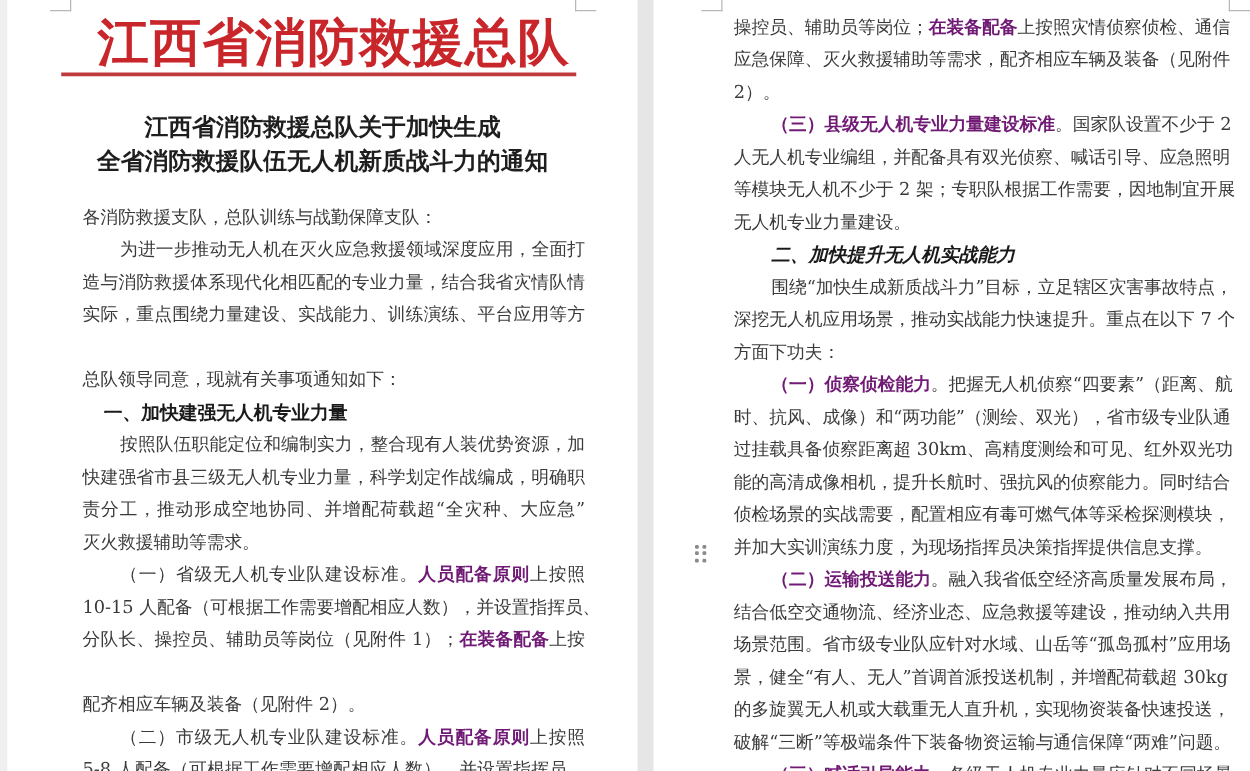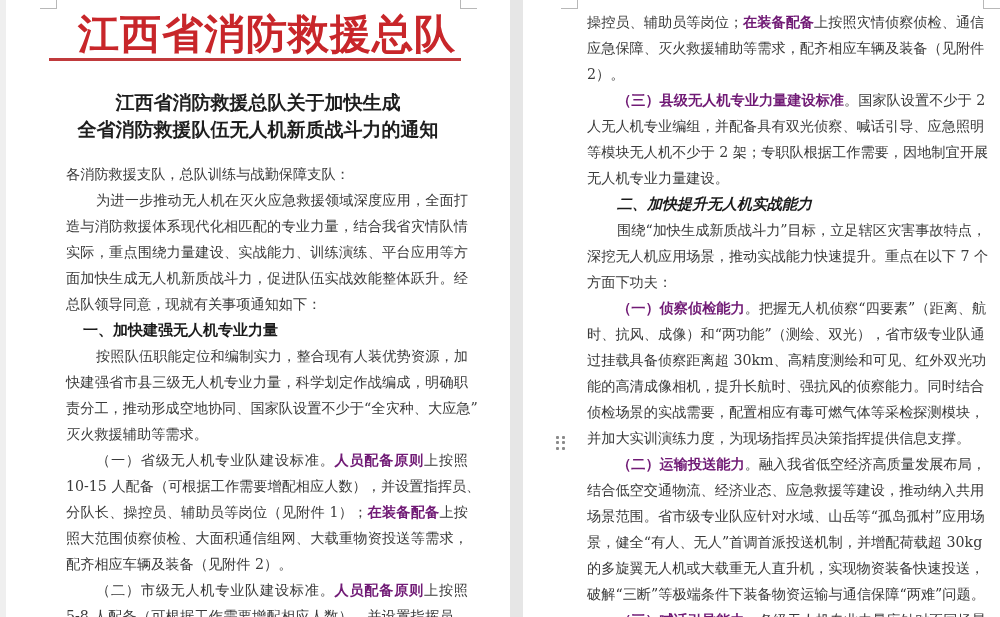--- a/index.html
+++ b/index.html
@@ -67,38 +67,36 @@
   <div class="red-rule"></div>
 
   <div class="title" style="top:89px;">江西省消防救援总队关于加快生成</div>
   <div class="title" style="top:116px;">全省消防救援队伍无人机新质战斗力的通知</div>
 
   <div class="line last" style="left:60px; top:161px; width:400px;">各消防救援支队，总队训练与战勤保障支队：</div>
 
   <div class="line" style="left:90px; top:187px; width:372px;">为进一步推动无人机在灭火应急救援领域深度应用，全面打</div>
   <div class="line" style="left:60px; top:239px; width:402px;">实际，重点围绕力量建设、实战能力、训练演练、平台应用等方</div>
   <div class="line" style="left:60px; top:213px; width:402px;">造与消防救援体系现代化相匹配的专业力量，结合我省灾情队情</div>
-  <div class="line" style="left:60px; top:265px; width:402px;">面加快生成无人机新质战斗力，促进队伍实战效能整体跃升。经</div>
   <div class="line last" style="left:60px; top:291px; width:402px;">总队领导同意，现就有关事项通知如下：</div>
 
   <div class="heading" style="left:77px; top:317px;">一、加快建强无人机专业力量</div>
 
   <div class="line" style="left:90px; top:343px; width:372px;">按照队伍职能定位和编制实力，整合现有人装优势资源，加</div>
   <div class="line" style="left:60px; top:369px; width:402px;">快建强省市县三级无人机专业力量，科学划定作战编成，明确职</div>
-  <div class="line" style="left:60px; top:395px; width:402px;">责分工，推动形成空地协同、国家队设置不少于“全灾种、大应急”</div>
+  <div class="line" style="left:60px; top:395px; width:402px;">责分工，推动形成空地协同、并增配荷载超“全灾种、大应急”</div>
   <div class="line last" style="left:60px; top:421px; width:402px;">灭火救援辅助等需求。</div>
 
   <div class="line" style="left:90px; top:447px; width:372px;">
     <span>（一）省级无人机专业队建设标准。</span><span class="b">人员配备原则</span><span>上按照</span>
   </div>
   <div class="line" style="left:60px; top:473px; width:402px;">10-15 人配备（可根据工作需要增配相应人数），并设置指挥员、</div>
   <div class="line" style="left:60px; top:499px; width:402px;">
     <span>分队长、操控员、辅助员等岗位（见附件 1）；</span><span class="b">在装备配备</span><span>上按</span>
   </div>
-  <div class="line" style="left:60px; top:525px; width:402px;">照大范围侦察侦检、大面积通信组网、大载重物资投送等需求，</div>
   <div class="line last" style="left:60px; top:551px; width:402px;">配齐相应车辆及装备（见附件 2）。</div>
 
   <div class="line" style="left:90px; top:577px; width:372px;">
     <span>（二）市级无人机专业队建设标准。</span><span class="b">人员配备原则</span><span>上按照</span>
   </div>
   <div class="line" style="left:60px; top:603px; width:402px;">5-8 人配备（可根据工作需要增配相应人数），并设置指挥员、</div>
 </div>
 
 <div class="page" id="page-right">
   <div class="corner-mark corner-tl" style="left:38px; top:-8px;"></div>

